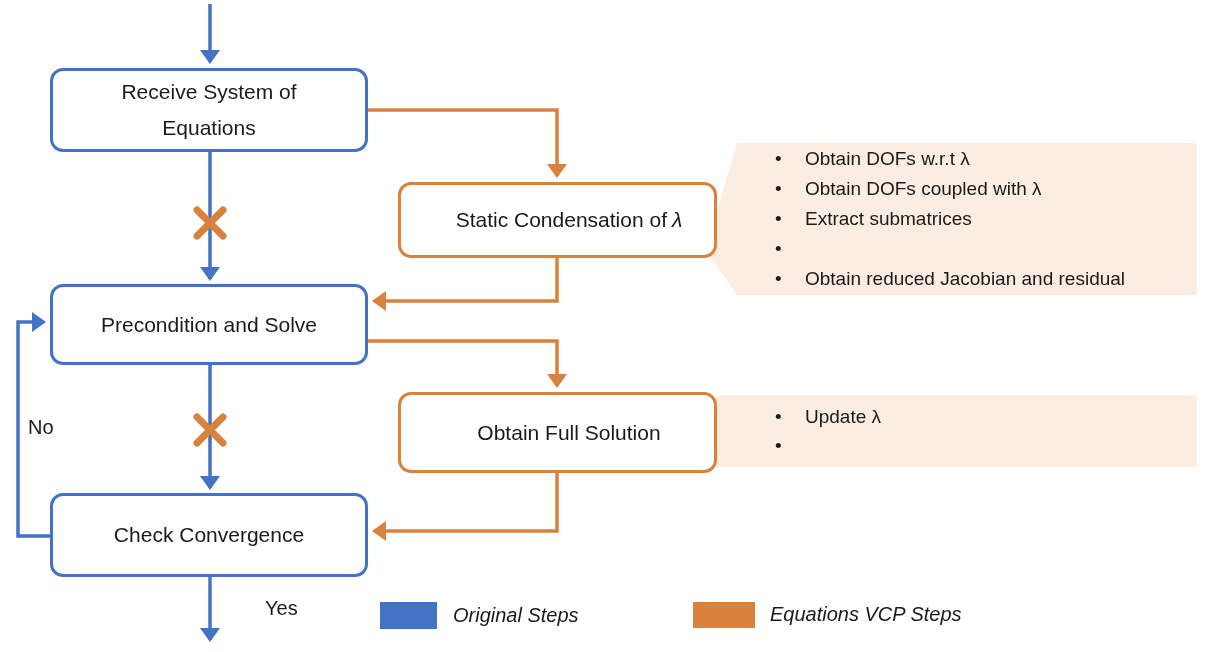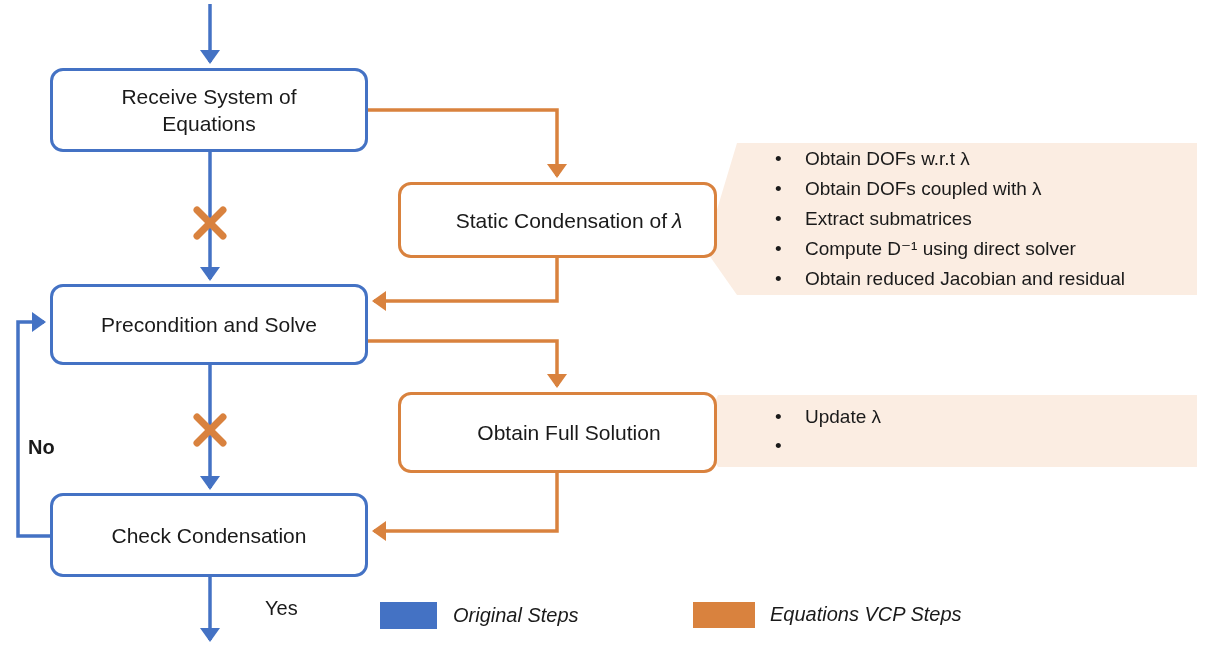--- a/index.html
+++ b/index.html
@@ -26,33 +26,33 @@
   .a1 li{line-height:30px;}
   .a2 li{line-height:29px;}
   .annotation .dot{width:30px;flex:0 0 30px;}
 
   
   svg.connectors{position:absolute;top:0;left:0;z-index:2;}
 
   
   .node{position:absolute;background:#ffffff;border:3.5px solid;border-radius:13px;
     display:flex;align-items:center;justify-content:center;text-align:center;
-    font-size:21px;line-height:27px;white-space:pre-line;z-index:3;}
+    font-size:21px;line-height:36px;white-space:pre-line;z-index:3;}
   .node.blue{border-color:var(--blue);}
   .node.orange{border-color:var(--orange);padding-left:23px;}
   .node .sym{font-style:italic;margin-left:5px;}
   .n-receive{left:50px;top:68px;width:318px;height:84px;}
   .n-static{left:398px;top:182px;width:319px;height:76px;}
   .n-precond{left:50px;top:284px;width:318px;height:81px;}
   .n-obtain{left:398px;top:392px;width:319px;height:81px;}
   .n-check{left:50px;top:493px;width:318px;height:84px;}
 
   
   .edge-label{position:absolute;font-size:20px;z-index:4;}
-  .lbl-no{left:28px;top:436px;font-weight:bold;}
+  .lbl-no{left:28px;top:416px;}
   .lbl-yes{left:217px;top:597px;margin-left:48px;}
 
   
   .legend-swatch{position:absolute;z-index:3;}
   .sw-blue{left:380px;top:602px;width:57px;height:27px;background:var(--blue);}
   .sw-orange{left:693px;top:602px;width:62px;height:26px;background:var(--orange);}
   .legend-label{position:absolute;font-size:20px;line-height:27px;z-index:3;font-style:italic;}
   .ll-blue{left:453px;top:602px;}
   .ll-orange{left:770px;top:601px;}
 </style>
@@ -70,21 +70,20 @@
       <li>
           <span class="dot">•</span>
           <span>Obtain DOFs coupled with λ</span>
         </li>
       <li>
           <span class="dot">•</span>
           <span>Extract submatrices</span>
         </li>
       <li>
           <span class="dot">•</span>
-          <span>Compute D⁻¹ using direct solver</span>
         </li>
       <li>
           <span class="dot">•</span>
           <span>Obtain reduced Jacobian and residual</span>
         </li>
     </ul>
   </div>
 
   <div class="annotation a2">
     <ul>
@@ -140,21 +139,21 @@
 
   <div class="node blue n-precond">
     <span>Precondition and Solve</span>
   </div>
 
   <div class="node orange n-obtain">
     <span>Obtain Full Solution</span>
   </div>
 
   <div class="node blue n-check">
-    <span>Check Condensation</span>
+    <span>Check Convergence</span>
   </div>
 
   <div class="edge-label lbl-no">No</div>
   <div class="edge-label lbl-yes">Yes</div>
 
   <div class="legend-swatch sw-blue"></div>
   <div class="legend-label ll-blue">Original Steps</div>
   <div class="legend-swatch sw-orange"></div>
   <div class="legend-label ll-orange">Equations VCP Steps</div>
 

